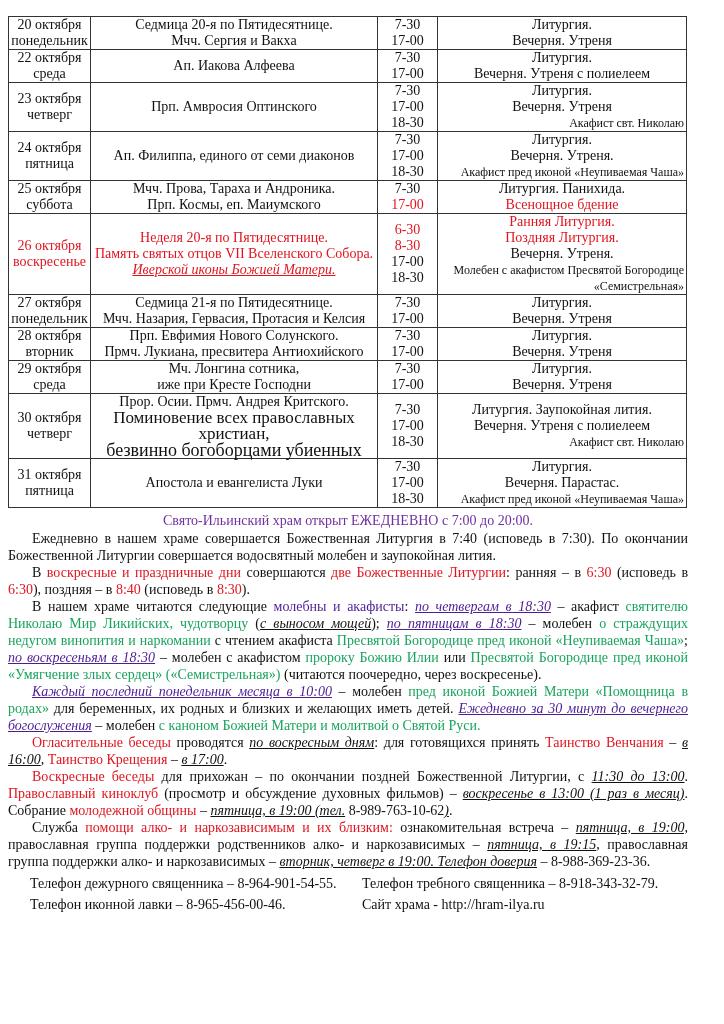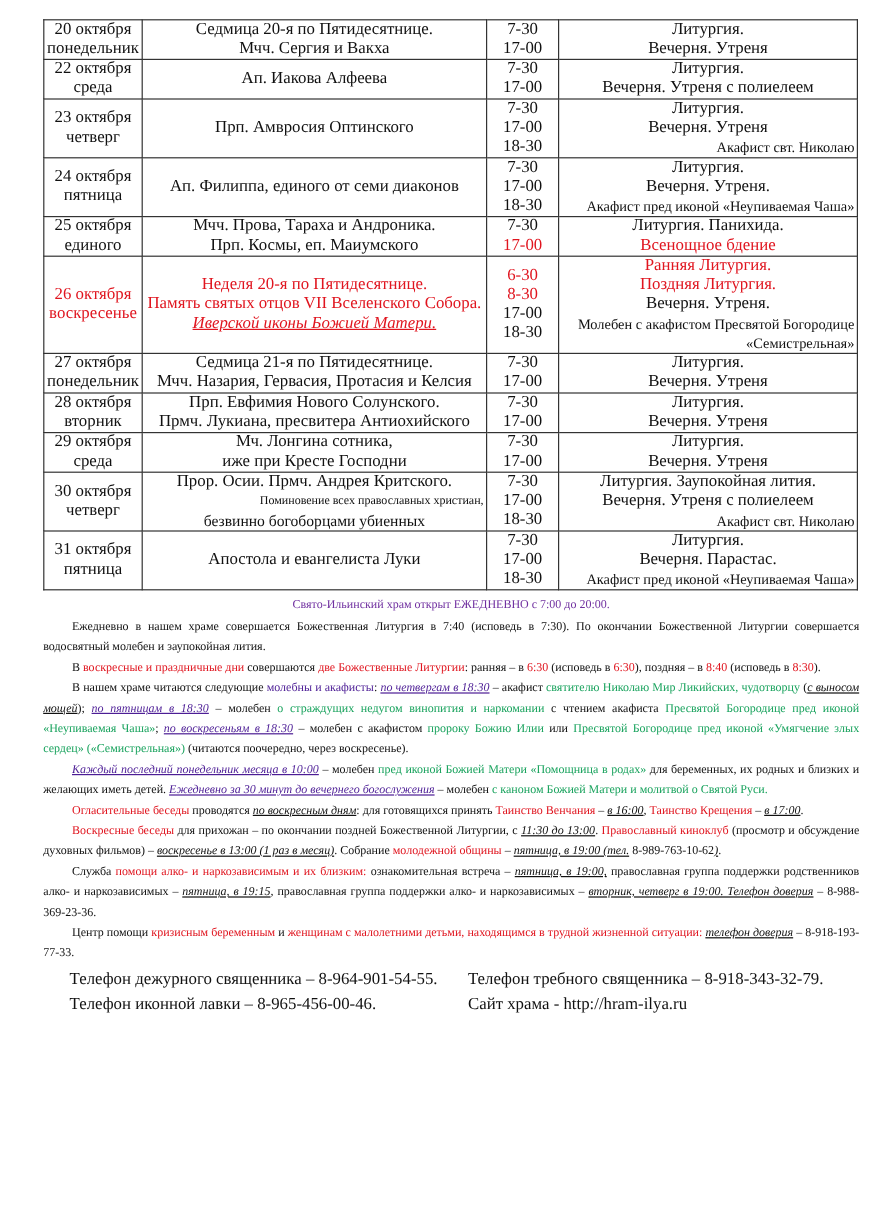--- a/index.html
+++ b/index.html
@@ -1,31 +1,31 @@
 <!DOCTYPE html>
 <html><head>
 <meta charset="utf-8">
 <style>
   html, body { margin:0; padding:0; background:#fff; }
   body { width:724px; height:1024px; overflow:hidden; font-family:"Liberation Serif", serif; color:#111; }
-  .page { position:relative; padding:16px 0 0 36px; }
+  .page { position:relative; padding:16px 0 0 8px; }
   table.sched { border-collapse:collapse; width:679px; font-size:14px; line-height:16px; }
   table.sched td { border:1px solid #333; text-align:center; vertical-align:middle; padding:0 2px; }
   td.c-date { width:77px; }
   td.c-feast { width:282px; }
   td.c-time { width:55px; }
   td.c-svc { }
   .small { font-size:12px;text-align:right; }
   .b { font-weight:normal; }
   .i { font-style:italic;text-decoration:underline; }
   .red { color:#e0151f; }
   .blue { color:#4c1d95; }
   .green { color:#1aa35e; }
   .purple { color:#7030a0; }
-  .info { width:680px; font-size:10px; line-height:17px; text-align:justify; margin-top:4px; }
+  .info { width:680px; font-size:14px; line-height:17px; text-align:justify; margin-top:4px; }
   .info p { margin:0; text-indent:24px; }
   .info p.center { text-indent:0; text-align:center; margin-bottom:1px; }
   .contacts { display:flex; margin-top:3px; font-size:14px; line-height:21px; padding-left:22px; }
   .contacts .col1 { width:332px; }
 </style>
 </head>
 <body>
 
 <div class="page">
   <table class="sched">
@@ -99,21 +99,21 @@
           </td>
           <td class="c-svc">
             <div>Литургия.</div>
             <div>Вечерня. Утреня.</div>
             <div class="small">Акафист пред иконой «Неупиваемая Чаша»</div>
           </td>
         </tr>
         <tr>
           <td class="c-date">
             <div>25 октября</div>
-            <div>единого</div>
+            <div>суббота</div>
           </td>
           <td class="c-feast">
             <div>Мчч. Прова, Тараха и Андроника.</div>
             <div>Прп. Космы, еп. Маиумского</div>
           </td>
           <td class="c-time">
             <div>7-30</div>
             <div class="red">17-00</div>
           </td>
           <td class="c-svc">
@@ -198,22 +198,22 @@
             <div>Вечерня. Утреня</div>
           </td>
         </tr>
         <tr>
           <td class="c-date">
             <div>30 октября</div>
             <div>четверг</div>
           </td>
           <td class="c-feast">
             <div>Прор. Осии. Прмч. Андрея Критского.</div>
-            <div class="b " style="font-size: 10px; text-align: right;">Поминовение всех православных христиан,</div>
-            <div class="b " style="font-size: 13px;">безвинно богоборцами убиенных</div>
+            <div class="b " style="font-size: 17px;">Поминовение всех православных христиан,</div>
+            <div class="b " style="font-size: 18px;">безвинно богоборцами убиенных</div>
           </td>
           <td class="c-time">
             <div>7-30</div>
             <div>17-00</div>
             <div>18-30</div>
           </td>
           <td class="c-svc">
             <div>Литургия. Заупокойная лития.</div>
             <div>Вечерня. Утреня с полиелеем</div>
             <div class="small">Акафист свт. Николаю</div>
@@ -244,21 +244,20 @@
   <div class="info">
     <p class="center b purple">Свято-Ильинский храм открыт ЕЖЕДНЕВНО с 7:00 до 20:00.</p>
     <div id="info-paras">
         <p><span class="b">Ежедневно</span><span> в нашем храме совершается Божественная Литургия в </span><span class="b">7:40</span><span> (исповедь в </span><span class="b">7:30</span><span>). По окончании Божественной Литургии совершается </span><span class="b">водосвятный молебен</span><span> и </span><span class="b">заупокойная лития</span><span>.</span></p>
         <p><span>В </span><span class="b red">воскресные и праздничные дни</span><span> совершаются </span><span class="b red">две Божественные Литургии</span><span>: ранняя – в </span><span class="b red">6:30</span><span> (исповедь в </span><span class="b red">6:30</span><span>), поздняя – в </span><span class="b red">8:40</span><span> (исповедь в </span><span class="b red">8:30</span><span>).</span></p>
         <p><span>В нашем храме читаются следующие </span><span class="b blue">молебны</span><span class="blue"> и </span><span class="b blue">акафисты</span><span>: </span><span class="i blue">по четвергам в 18:30</span><span> – акафист </span><span class="green">святителю Николаю Мир Ликийских, чудотворцу</span><span> (</span><span class="i">с выносом мощей</span><span>); </span><span class="i blue">по пятницам в 18:30</span><span> – молебен </span><span class="green">о страждущих недугом винопития и наркомании</span><span> с чтением акафиста </span><span class="green">Пресвятой Богородице пред иконой «Неупиваемая Чаша»</span><span>; </span><span class="i blue">по воскресеньям в 18:30</span><span> – молебен с акафистом </span><span class="green">пророку Божию Илии</span><span> или </span><span class="green">Пресвятой Богородице пред иконой «Умягчение злых сердец» («Семистрельная»)</span><span> (читаются поочередно, через воскресенье).</span></p>
         <p><span class="i blue">Каждый последний понедельник месяца в 10:00</span><span> – молебен </span><span class="green">пред иконой Божией Матери «Помощница в родах»</span><span> для беременных, их родных и близких и желающих иметь детей. </span><span class="i blue">Ежедневно за 30 минут до вечернего богослужения</span><span>  – молебен </span><span class="green">с каноном Божией Матери и молитвой о Святой Руси.</span></p>
         <p><span class="red">Огласительные беседы</span><span> проводятся </span><span class="i">по воскресным дням</span><span>: для готовящихся принять </span><span class="red">Таинство Венчания</span><span> – </span><span class="i">в 16:00</span><span>, </span><span class="red">Таинство Крещения</span><span> – </span><span class="i">в 17:00</span><span>.</span></p>
         <p><span class="red">Воскресные беседы</span><span> для прихожан – по окончании поздней Божественной Литургии, с </span><span class="i">11:30 до 13:00</span><span>. </span><span class="red">Православный киноклуб</span><span> (просмотр и обсуждение духовных фильмов) – </span><span class="i">воскресенье в 13:00 (1 раз в месяц)</span><span>. Собрание </span><span class="red">молодежной общины</span><span> – </span><span class="i">пятница, в 19:00 (тел.</span><span> 8-989-763-10-62</span><span class="i">)</span><span>.</span></p>
         <p><span>Служба </span><span class="red">помощи алко- и наркозависимым и их близким:</span><span> ознакомительная встреча – </span><span class="i">пятница, в 19:00,</span><span> православная группа поддержки родственников алко- и наркозависимых – </span><span class="i">пятница, в 19:15</span><span>, православная группа поддержки алко- и наркозависимых – </span><span class="i">вторник, четверг в 19:00. Телефон доверия</span><span> –  8-988-369-23-36.</span></p>
-        <p><span>Центр помощи </span><span class="red">кризисным беременным</span><span> и </span><span class="red">женщинам с малолетними детьми, находящимся в трудной жизненной ситуации:</span><span> </span><span class="i">телефон доверия</span><span> – 8-918-193-77-33.</span></p>
       </div>
   </div>
 
   <div class="contacts">
     <div class="col1">
       <div><span>Телефон </span><span class="b">дежурного</span><span> священника – 8-964-901-54-55.</span></div>
       <div><span>Телефон </span><span class="b">иконной лавки</span><span> – 8-965-456-00-46.</span></div>
     </div>
     <div class="col2">
       <div><span>Телефон </span><span class="b">требного</span><span> священника – 8-918-343-32-79.</span></div>

